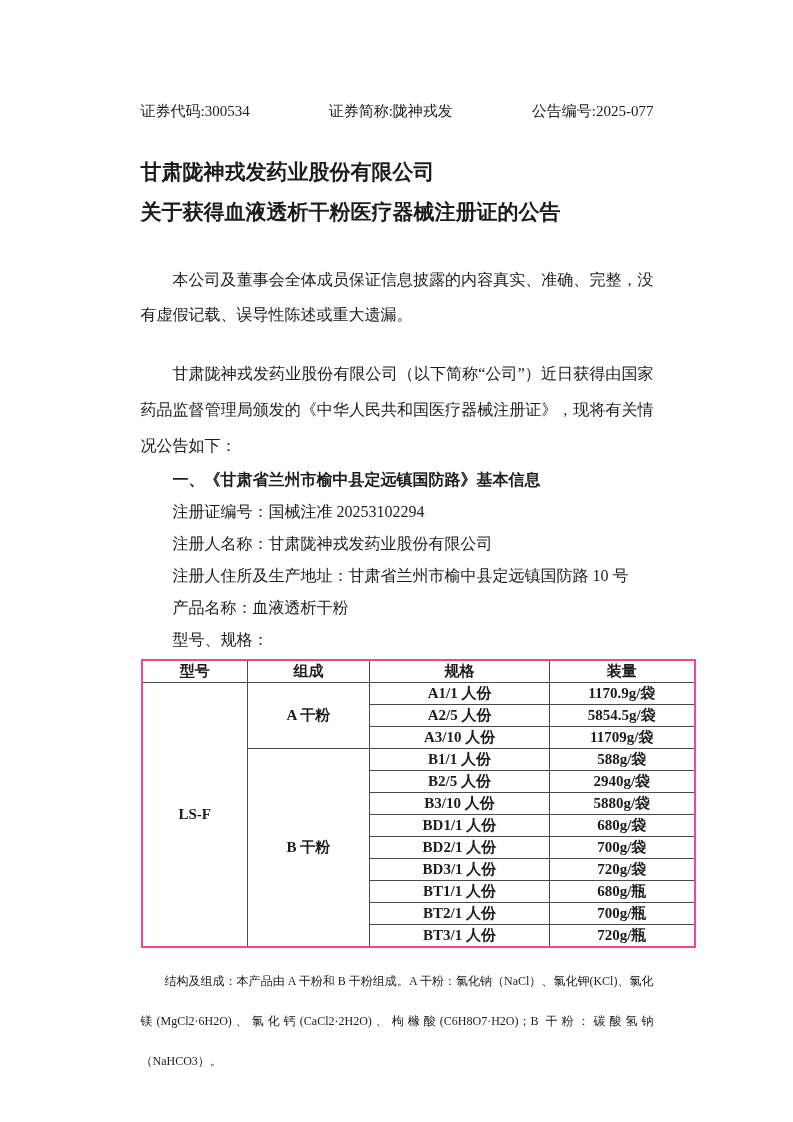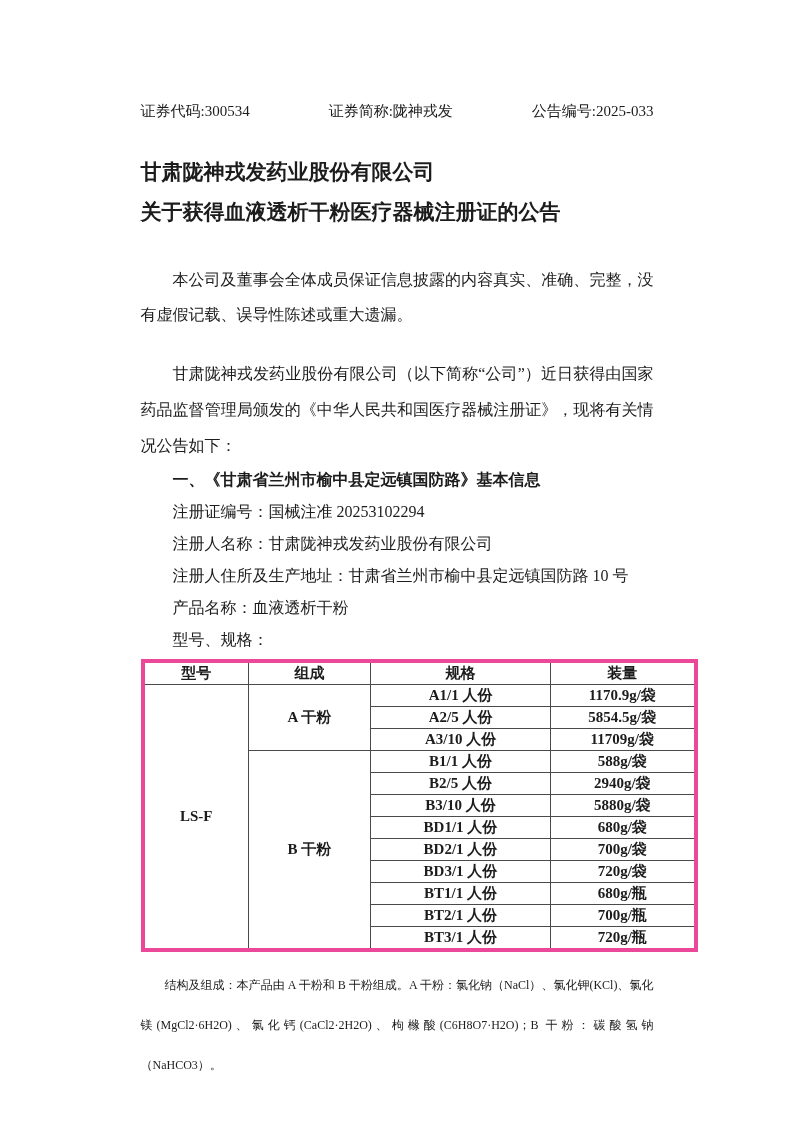--- a/index.html
+++ b/index.html
@@ -65,38 +65,38 @@
   }
   table.spec th, table.spec td {
     border: 1px solid #4a4a4a;
     text-align: center;
     vertical-align: middle;
     height: 21px;
     padding: 0 2px;
     font-weight: bold;
   }
   table.spec thead th { font-weight: bold; }
-  table.spec { border: 4px solid #ec4899; }
+  table.spec { border: 2px solid #ec4899; }
   .structure {
     margin-top: 13px;
     font-size: 12px;
     line-height: 40px;
     text-indent: 2em;
     text-align: justify;
   }
 </style>
 </head>
 <body>
 
 <div class="page">
 
   <div class="doc-header">
     <span>证券代码:300534</span>
     <span>证券简称:陇神戎发</span>
-    <span>公告编号:2025-033</span>
+    <span>公告编号:2025-077</span>
   </div>
 
   <div class="doc-title">
     <div>甘肃陇神戎发药业股份有限公司</div>
     <div>关于获得血液透析干粉医疗器械注册证的公告</div>
   </div>
 
   <p class="disclaimer">本公司及董事会全体成员保证信息披露的内容真实、准确、完整，没有虚假记载、误导性陈述或重大遗漏。</p>
 
   <p class="intro">甘肃陇神戎发药业股份有限公司（以下简称“公司”）近日获得由国家药品监督管理局颁发的《中华人民共和国医疗器械注册证》，现将有关情况公告如下：</p>

